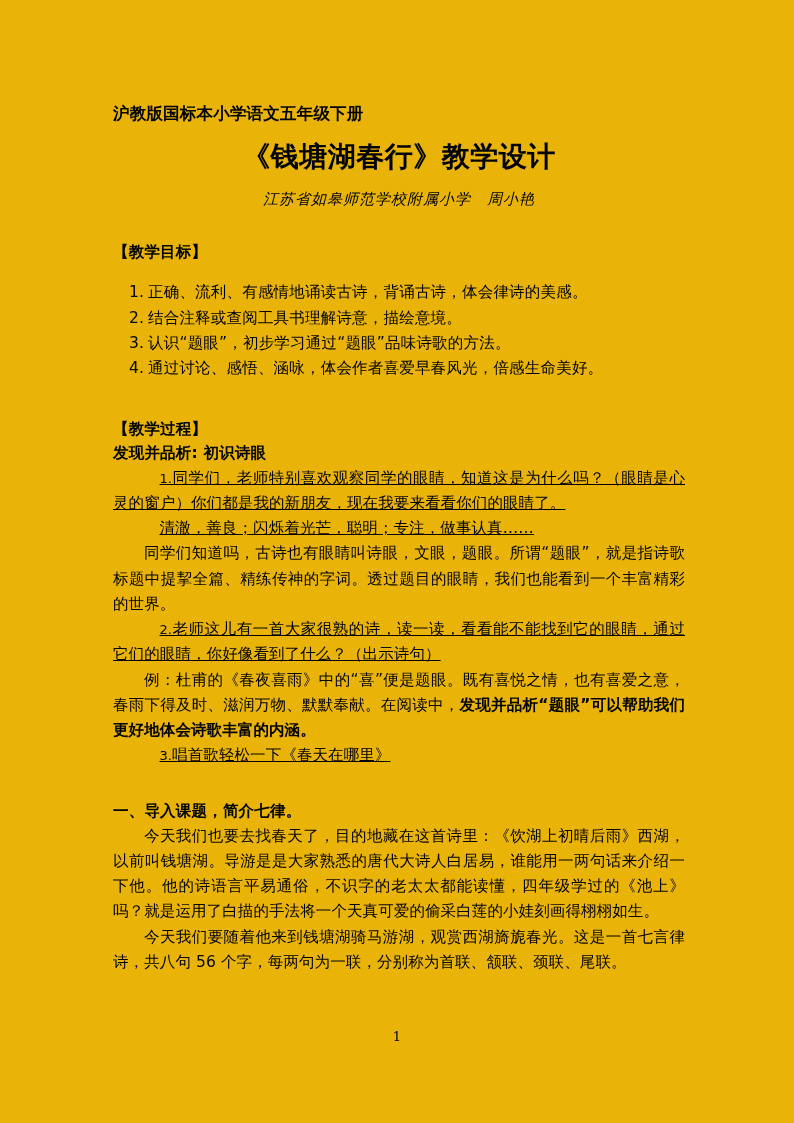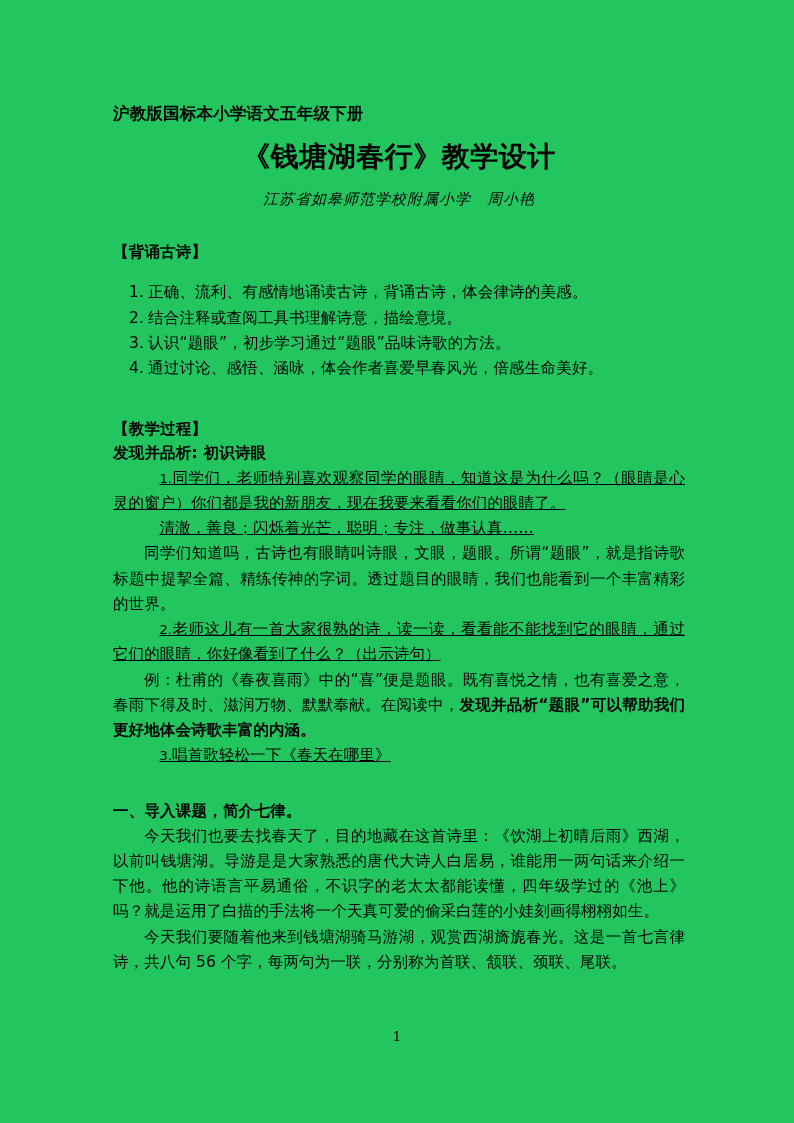--- a/index.html
+++ b/index.html
@@ -9,21 +9,21 @@
     background: #ffffff;
   }
   body {
     font-family: "DejaVu Sans", "Liberation Sans", sans-serif;
     color: #000000;
   }
   .page {
     position: relative;
     width: 794px;
     height: 1123px;
-    background: #22c55e;
+    background: #eab308;
     overflow: hidden;
     box-sizing: border-box;
   }
   .content {
     position: absolute;
     left: 113px;
     top: 0;
     width: 572px;
   }
 
@@ -117,21 +117,21 @@
   <div class="content">
 
     <div class="doc-subtitle">沪教版国标本小学语文五年级下册</div>
 
     <div class="doc-title">《钱塘湖春行》教学设计</div>
 
     <div class="doc-author">江苏省如皋师范学校附属小学　周小艳</div>
 
     <div class="gap-lg"></div>
 
-    <div class="sec-label">【背诵古诗】</div>
+    <div class="sec-label">【教学目标】</div>
 
     <div class="obj-list">
       <div class="obj-item">
         <span class="obj-num">1.</span><span>正确、流利、有感情地诵读古诗，背诵古诗，体会律诗的美感。</span>
       </div>
       <div class="obj-item">
         <span class="obj-num">2.</span><span>结合注释或查阅工具书理解诗意，描绘意境。</span>
       </div>
       <div class="obj-item">
         <span class="obj-num">3.</span><span>认识“题眼”，初步学习通过“题眼”品味诗歌的方法。</span>

